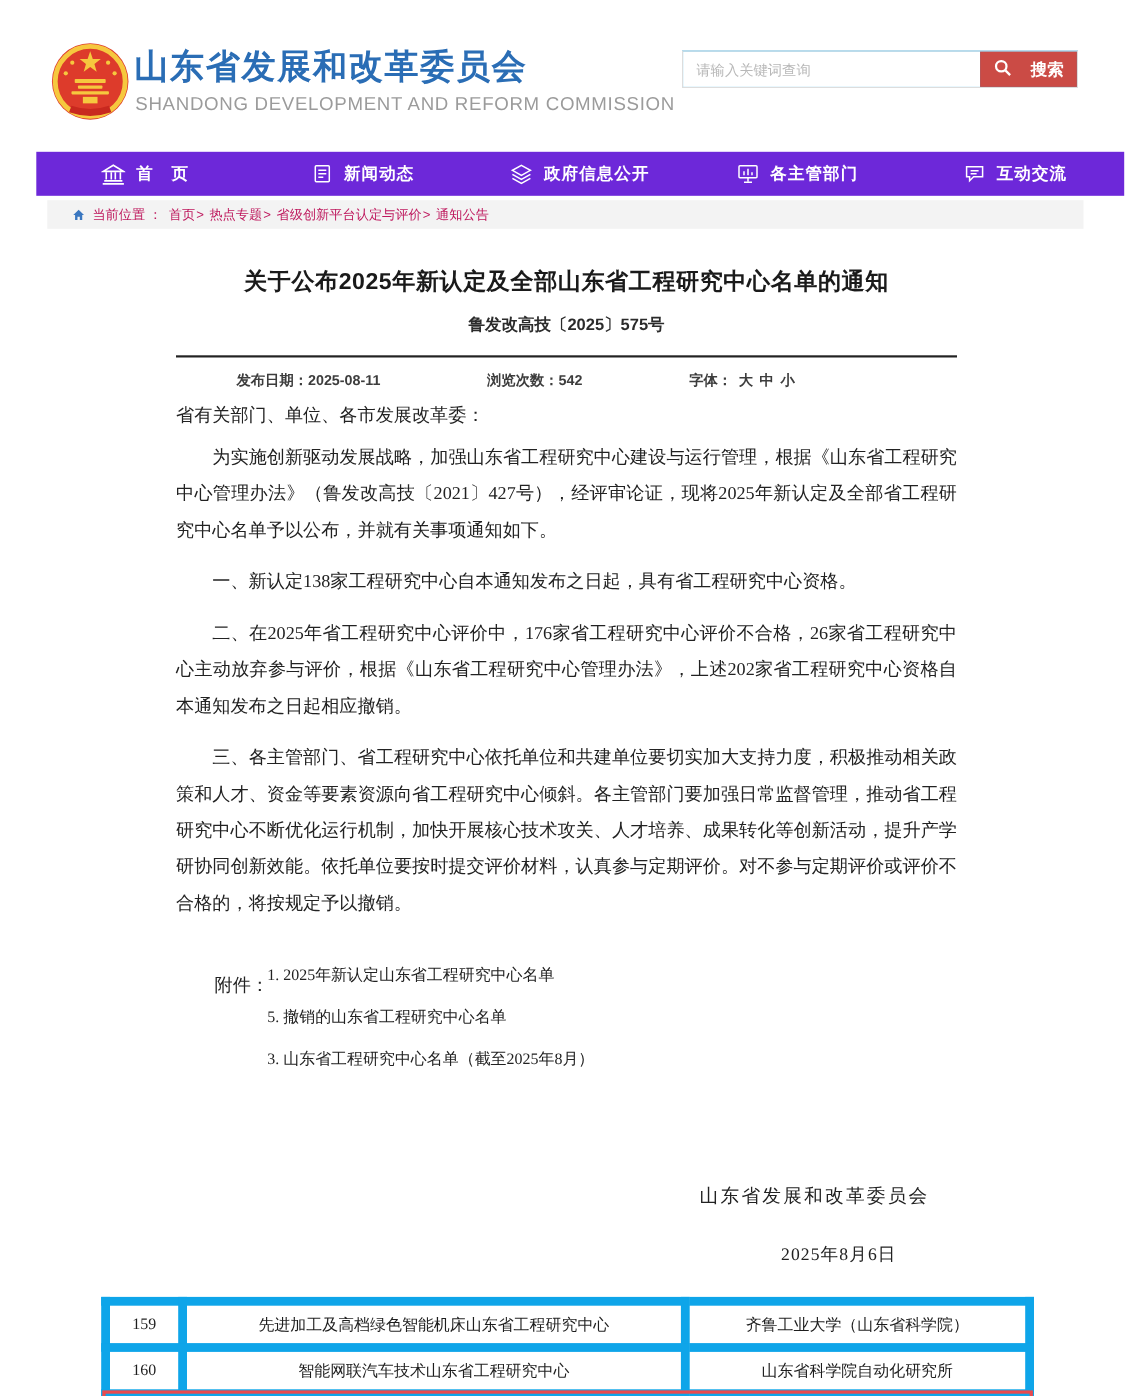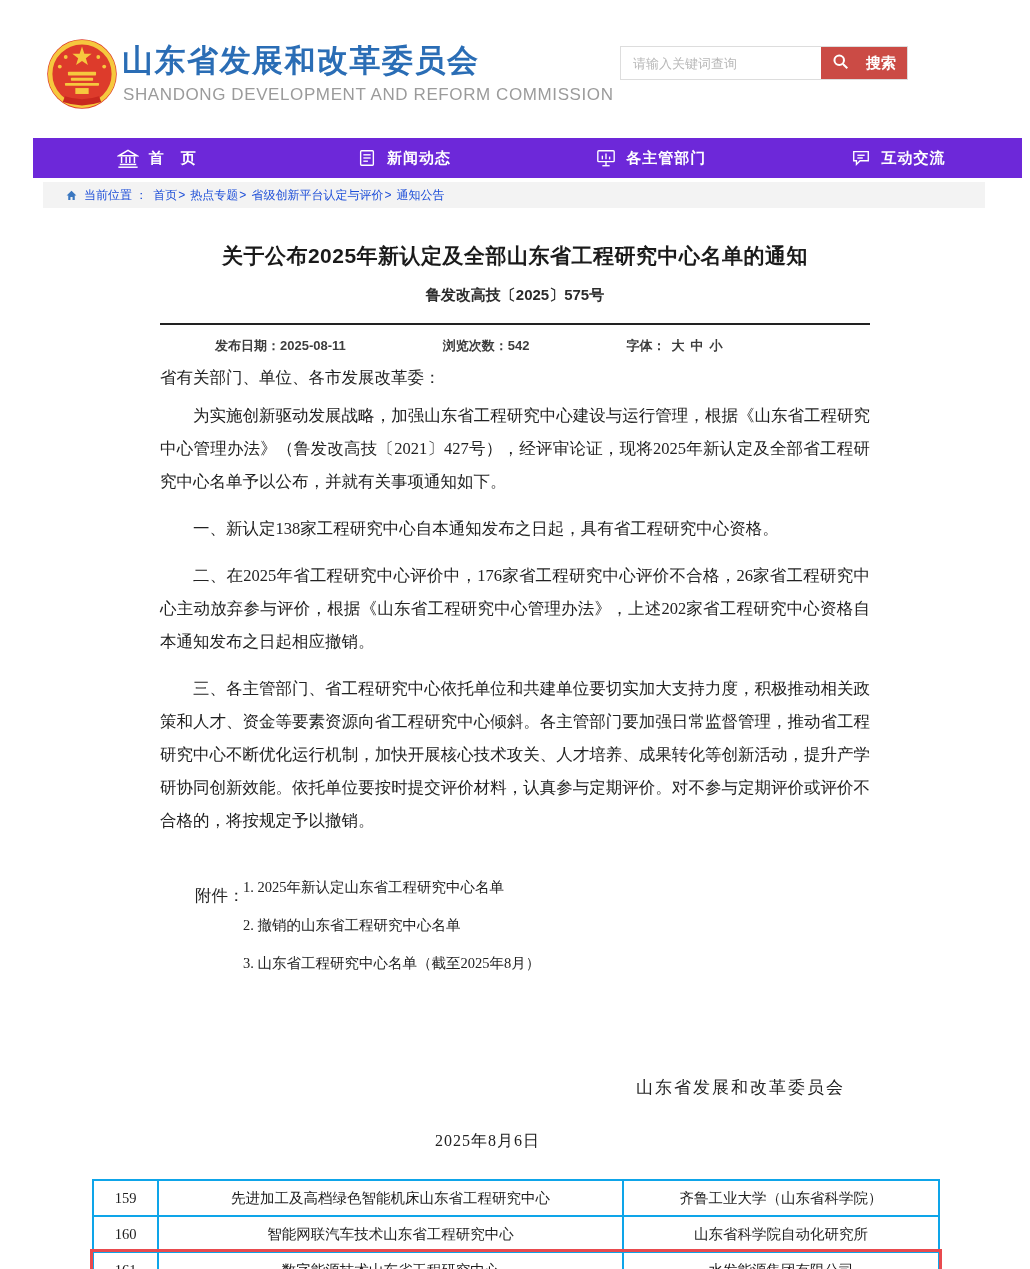--- a/index.html
+++ b/index.html
@@ -13,21 +13,21 @@
   .logo{position:absolute;left:45px;top:35px;width:74px;height:78px;}
   .site-title{
     position:absolute;left:122px;top:40px;
     color:#2a6db5;font-size:31px;font-weight:bold;letter-spacing:1.5px;white-space:nowrap;
   }
   .site-subtitle{
     position:absolute;left:123px;top:85px;
     color:#9b9b9b;font-size:17px;letter-spacing:0.6px;white-space:nowrap;
   }
   .search-box{
-    position:absolute;left:620px;top:46px;width:288px;height:34px;
+    position:absolute;left:620px;top:46px;width:360px;height:34px;
     display:flex;border:1px solid #ddd;box-sizing:border-box;background:#0ea5e9;
   }
   .search-input{
     flex:1;border:none;outline:none;padding:0 12px;font-size:13px;color:#333;
     font-family:"Liberation Sans",sans-serif;
   }
   .search-input::placeholder{color:#b8b8b8;}
   .search-btn{
     width:88px;border:none;background:#cb4b45;color:#fff;cursor:pointer;
     display:flex;align-items:center;justify-content:center;gap:17px;
@@ -40,21 +40,21 @@
   }
   .nav-item{
     flex:1;display:flex;align-items:center;justify-content:center;gap:10px;
     color:#fff;font-size:15px;font-weight:bold;letter-spacing:1px;cursor:pointer;white-space:nowrap;
   }
   .nav-item .nicon{display:flex;align-items:center;}
   
   .crumbbar{
     position:absolute;top:182px;left:43px;width:942px;height:26px;
     background:#f3f3f3;display:flex;align-items:center;
-    font-size:12px;color:#1d4ed8;padding-left:22px;box-sizing:border-box;white-space:nowrap;
+    font-size:12px;color:#be185d;padding-left:22px;box-sizing:border-box;white-space:nowrap;
   }
   .crumbbar .cicon{margin-right:6px;display:flex;align-items:center;}
   .crumb-label{margin-right:6px;}
   .crumb-link{cursor:pointer;}
   .crumb-sep{margin:0 5px 0 1px;}
   
   .doc{position:absolute;top:208px;left:0;width:1030px;}
   .doc-title{
     margin-top:34px;text-align:center;font-size:21px;font-weight:bold;color:#1a1a1a;
     letter-spacing:0.5px;
@@ -75,27 +75,27 @@
     font-family:"Liberation Serif",serif;font-size:16.5px;line-height:33px;color:#222;
   }
   .salutation{margin:0 0 5px 0;}
   .para{margin:0 0 14px 0;text-indent:2em;text-align:justify;}
   .attachments{margin-top:42px;display:flex;}
   .attach-label{width:83px;padding-left:35px;box-sizing:border-box;font-size:16.5px;white-space:nowrap;}
   .attach-items{font-size:14.5px;}
   .attach-items div{margin-bottom:21px;line-height:17px;cursor:pointer;}
   .signature{margin-top:78px;}
   .sig-org{text-align:right;padding-right:25px;font-size:17px;letter-spacing:2px;}
-  .sig-date{text-align:center;padding-right:55px;margin-top:20px;font-size:16px;letter-spacing:1px;}
+  .sig-date{text-align:right;padding-right:55px;margin-top:20px;font-size:16px;letter-spacing:1px;}
   
   .table-wrap{margin:22px 0 0 92px;width:848px;}
   table.centers{border-collapse:collapse;width:848px;
     font-family:"Liberation Serif",serif;font-size:14.5px;color:#1d1d1d;}
   table.centers td{
-    border:2px solid #0ea5e9;height:34px;text-align:center;padding:0 6px;
+    border:8px solid #0ea5e9;height:34px;text-align:center;padding:0 6px;
   }
   .c-no{width:52px;}
   .c-center{width:465px;}
   .c-org{width:311px;}
   tr.highlight{outline:3px solid #e94a4e;outline-offset:0px;}
 </style>
 </head>
 <body>
 
 <div class="header">
@@ -154,20 +154,30 @@
         <line x1="7" y1="7.5" x2="15" y2="7.5"></line>
           <line x1="7" y1="11" x2="15" y2="11"></line>
           <line x1="7" y1="14.5" x2="12" y2="14.5"></line>
       </svg>
     </span>
     <span>新闻动态</span>
   </div>
   <div class="nav-item">
     <span class="nicon">
       <svg width="20" height="20" viewBox="0 0 22 22" fill="none" stroke="#fff" stroke-width="1.5">
+        <path d="M11 2.5 L20 7.5 L11 12.5 L2 7.5 Z"></path>
+        <path d="M2 11.5 L11 16.5 L20 11.5"></path>
+        <path d="M2 15.5 L11 20.5 L20 15.5"></path>
+      </svg>
+    </span>
+    <span>政府信息公开</span>
+  </div>
+  <div class="nav-item">
+    <span class="nicon">
+      <svg width="20" height="20" viewBox="0 0 22 22" fill="none" stroke="#fff" stroke-width="1.5">
         <rect x="2" y="3" width="18" height="12" rx="1"></rect>
         <line x1="7" y1="12.5" x2="7" y2="8.5"></line>
           <line x1="11" y1="12.5" x2="11" y2="6"></line>
           <line x1="15" y1="12.5" x2="15" y2="9.5"></line>
         <line x1="11" y1="15" x2="11" y2="19"></line>
           <line x1="7" y1="19.5" x2="15" y2="19.5"></line>
       </svg>
     </span>
     <span>各主管部门</span>
   </div>
@@ -229,21 +239,21 @@
 
         <p class="para">三、各主管部门、省工程研究中心依托单位和共建单位要切实加大支持力度，积极推动相关政策和人才、资金等要素资源向省工程研究中心倾斜。各主管部门要加强日常监督管理，推动省工程研究中心不断优化运行机制，加快开展核心技术攻关、人才培养、成果转化等创新活动，提升产学研协同创新效能。依托单位要按时提交评价材料，认真参与定期评价。对不参与定期评价或评价不合格的，将按规定予以撤销。</p>
       </div>
 
     <div class="attachments">
       <div class="attach-label">附件：</div>
       <div class="attach-items">
 
           <div>1. 2025年新认定山东省工程研究中心名单</div>
 
-          <div>2. 撤销的山东省工程研究中心名单</div>
+          <div>5. 撤销的山东省工程研究中心名单</div>
 
           <div>3. 山东省工程研究中心名单（截至2025年8月）</div>
         </div>
     </div>
 
     <div class="signature">
       <div class="sig-org">山东省发展和改革委员会</div>
       <div class="sig-date">2025年8月6日</div>
     </div>
   </div>

